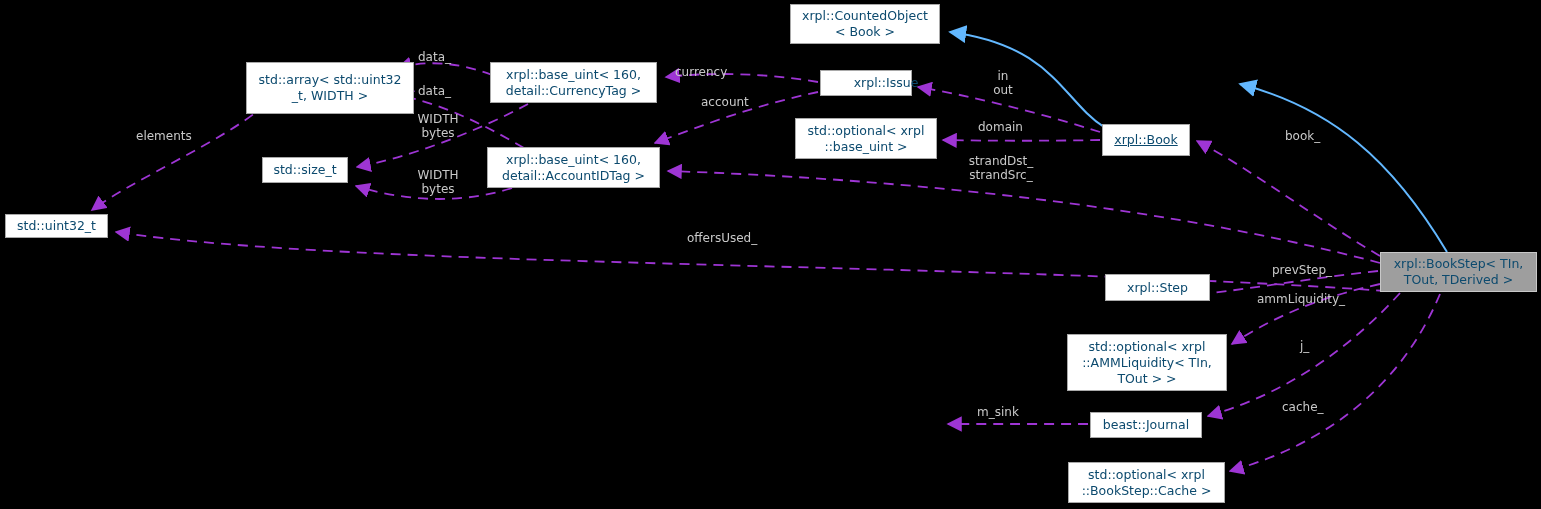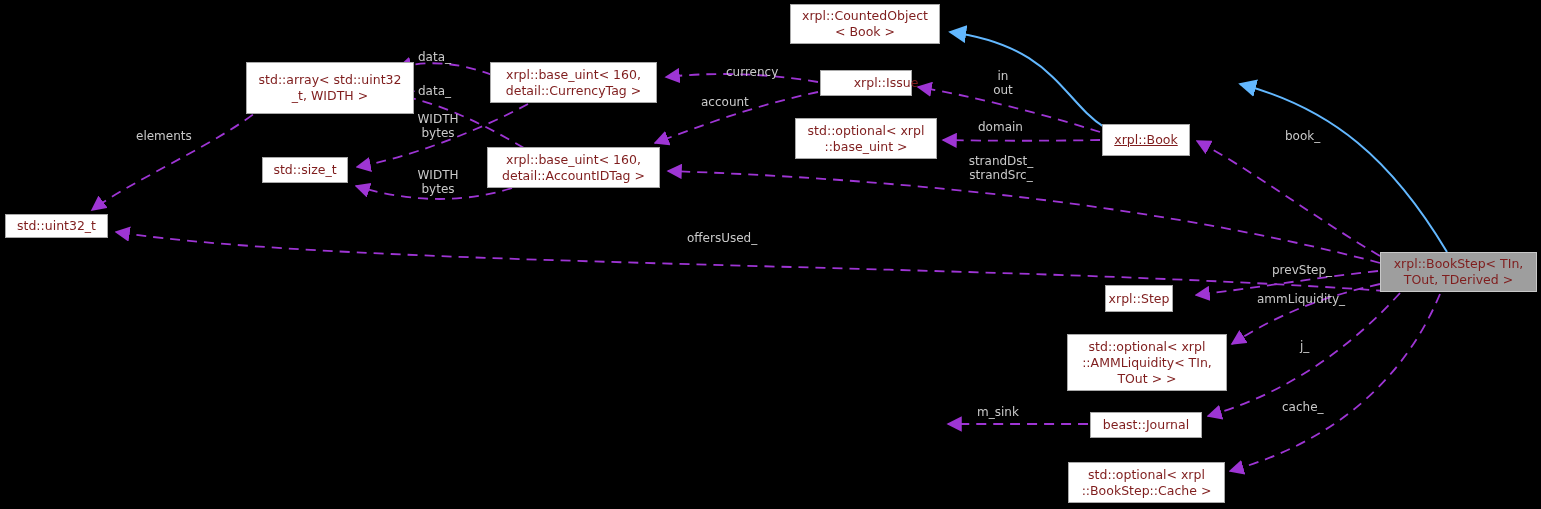--- a/index.html
+++ b/index.html
@@ -31,21 +31,21 @@
   .iedge {
     fill: none;
     stroke: #63b8ff;
     stroke-width: 2;
   }
   .node {
     position: absolute;
     box-sizing: border-box;
     background: #ffffff;
     border: 1px solid #a9a9a9;
-    color: #7f1d1d;
+    color: #0c4a6e;
     font-size: 12.5px;
     line-height: 16px;
     text-align: center;
     white-space: pre-line;
     display: flex;
     align-items: center;
     justify-content: center;
     padding: 1px 4px;
     cursor: pointer;
   }
@@ -110,36 +110,36 @@
   <div class="node" style="left:238px; top:62px; width:168px; height:52px;margin-left:8px;">std::array&lt; std::uint32
 _t, WIDTH &gt;</div>
   <div class="node" style="left:490px; top:62px; width:167px; height:41px;">xrpl::base_uint&lt; 160,
 detail::CurrencyTag &gt;</div>
   <div class="node" style="left:262px; top:157px; width:86px; height:26px;">std::size_t</div>
   <div class="node" style="left:487px; top:147px; width:173px; height:41px;">xrpl::base_uint&lt; 160,
 detail::AccountIDTag &gt;</div>
   <div class="node" style="left:5px; top:214px; width:103px; height:24px;">std::uint32_t</div>
   <div class="node main" style="left:1380px; top:252px; width:157px; height:40px;">xrpl::BookStep&lt; TIn,
 TOut, TDerived &gt;</div>
-  <div class="node" style="left:1105px; top:285px; width:68px; height:27px;">xrpl::Step</div>
+  <div class="node" style="left:1105px; top:274px; width:105px; height:27px;">xrpl::Step</div>
   <div class="node" style="left:1067px; top:334px; width:160px; height:57px;">std::optional&lt; xrpl
 ::AMMLiquidity&lt; TIn,
 TOut &gt; &gt;</div>
   <div class="node" style="left:1090px; top:412px; width:112px; height:26px;">beast::Journal</div>
   <div class="node" style="left:1068px; top:462px; width:157px; height:41px;">std::optional&lt; xrpl
 ::BookStep::Cache &gt;</div>
 
   <span class="elabel" style="left:418px; top:51px;">data_</span>
   <span class="elabel" style="left:418px; top:85px;">data_</span>
   <span class="elabel" style="left:412px; top:113px; width:52px;">WIDTH
 bytes</span>
   <span class="elabel" style="left:412px; top:169px; width:52px;">WIDTH
 bytes</span>
   <span class="elabel" style="left:136px; top:130px;">elements</span>
-  <span class="elabel" style="left:726px; top:66px;">currency</span>
+  <span class="elabel" style="left:675px; top:66px;">currency</span>
   <span class="elabel" style="left:701px; top:96px;">account</span>
   <span class="elabel" style="left:986px; top:70px; width:34px;">in
 out</span>
   <span class="elabel" style="left:978px; top:121px;">domain</span>
   <span class="elabel" style="left:962px; top:155px; width:78px;">strandDst_
 strandSrc_</span>
   <span class="elabel" style="left:687px; top:232px;">offersUsed_</span>
   <span class="elabel" style="left:1285px; top:130px;">book_</span>
   <span class="elabel" style="left:1272px; top:264px;">prevStep_</span>
   <span class="elabel" style="left:1257px; top:293px;">ammLiquidity_</span>

